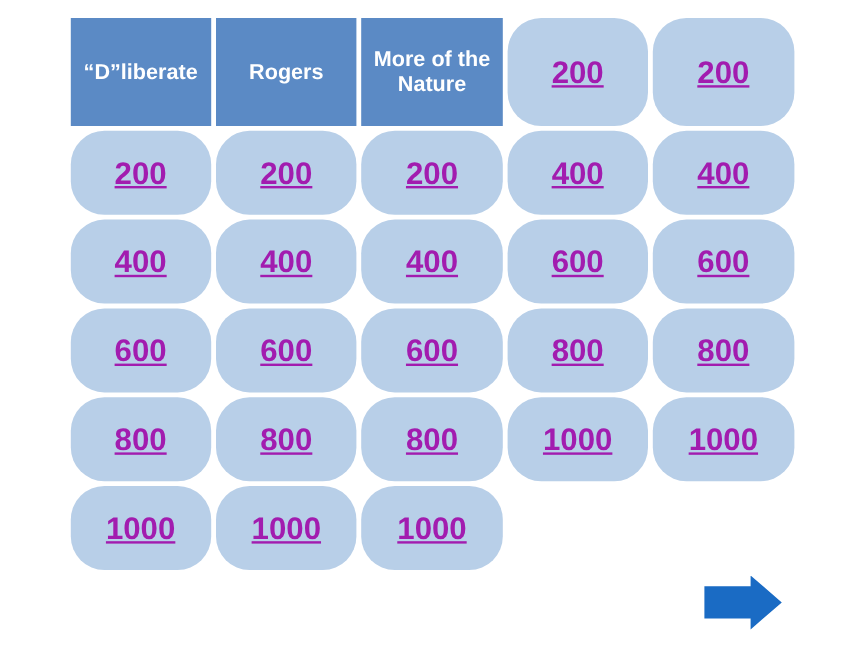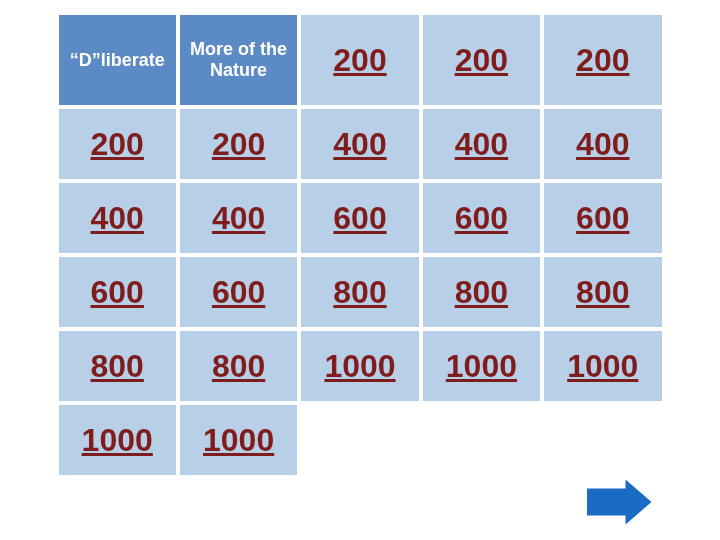--- a/index.html
+++ b/index.html
@@ -43,30 +43,31 @@
       text-align: center;
       padding: 12px 6px;
       display: flex;
       align-items: center;
       justify-content: center;
       min-height: 90px;
     }
 
     .value-cell {
       background: #b8cfe8;
-      color: #7f1d1d;
+      color: #a21caf;
       font-weight: bold;
-      font-size: 32px;
+      font-size: 26px;
       text-align: center;
       display: flex;
       align-items: center;
       justify-content: center;
       cursor: pointer;
       min-height: 70px;
       text-decoration: underline;
+      border-radius: 28px;
     }
 
     .bottom-bar {
       display: flex;
       justify-content: flex-end;
       align-items: center;
       height: 50px;
       padding-right: 10px;
     }
 
@@ -79,20 +80,23 @@
     }
   </style>
 </head>
 <body>
 
 <div class="game-container">
   <div class="grid">
 
     <div class="header-cell">
       <span>“D”liberate</span>
+    </div>
+    <div class="header-cell">
+      <span>Rogers</span>
     </div>
     <div class="header-cell">
       <span>More of the Nature</span>
     </div>
 
     <div class="value-cell">
       <span>200</span>
     </div>
     <div class="value-cell">
       <span>200</span>

